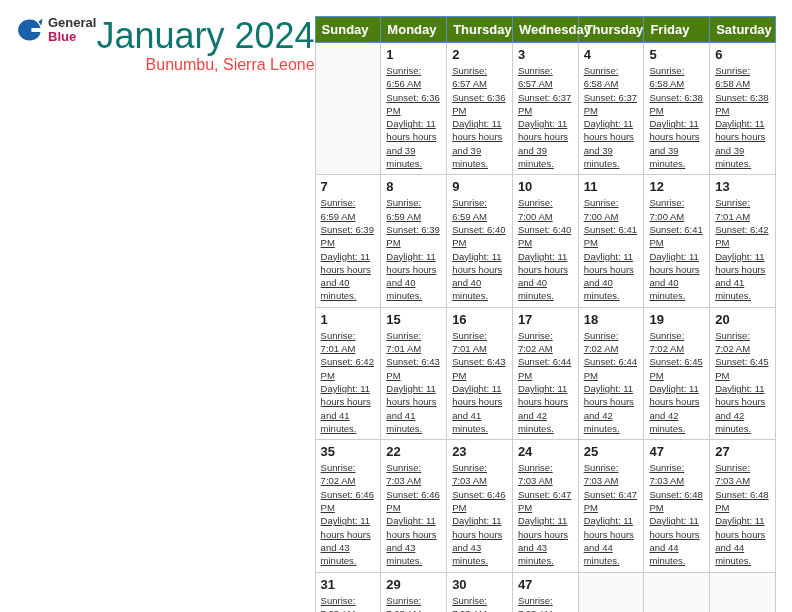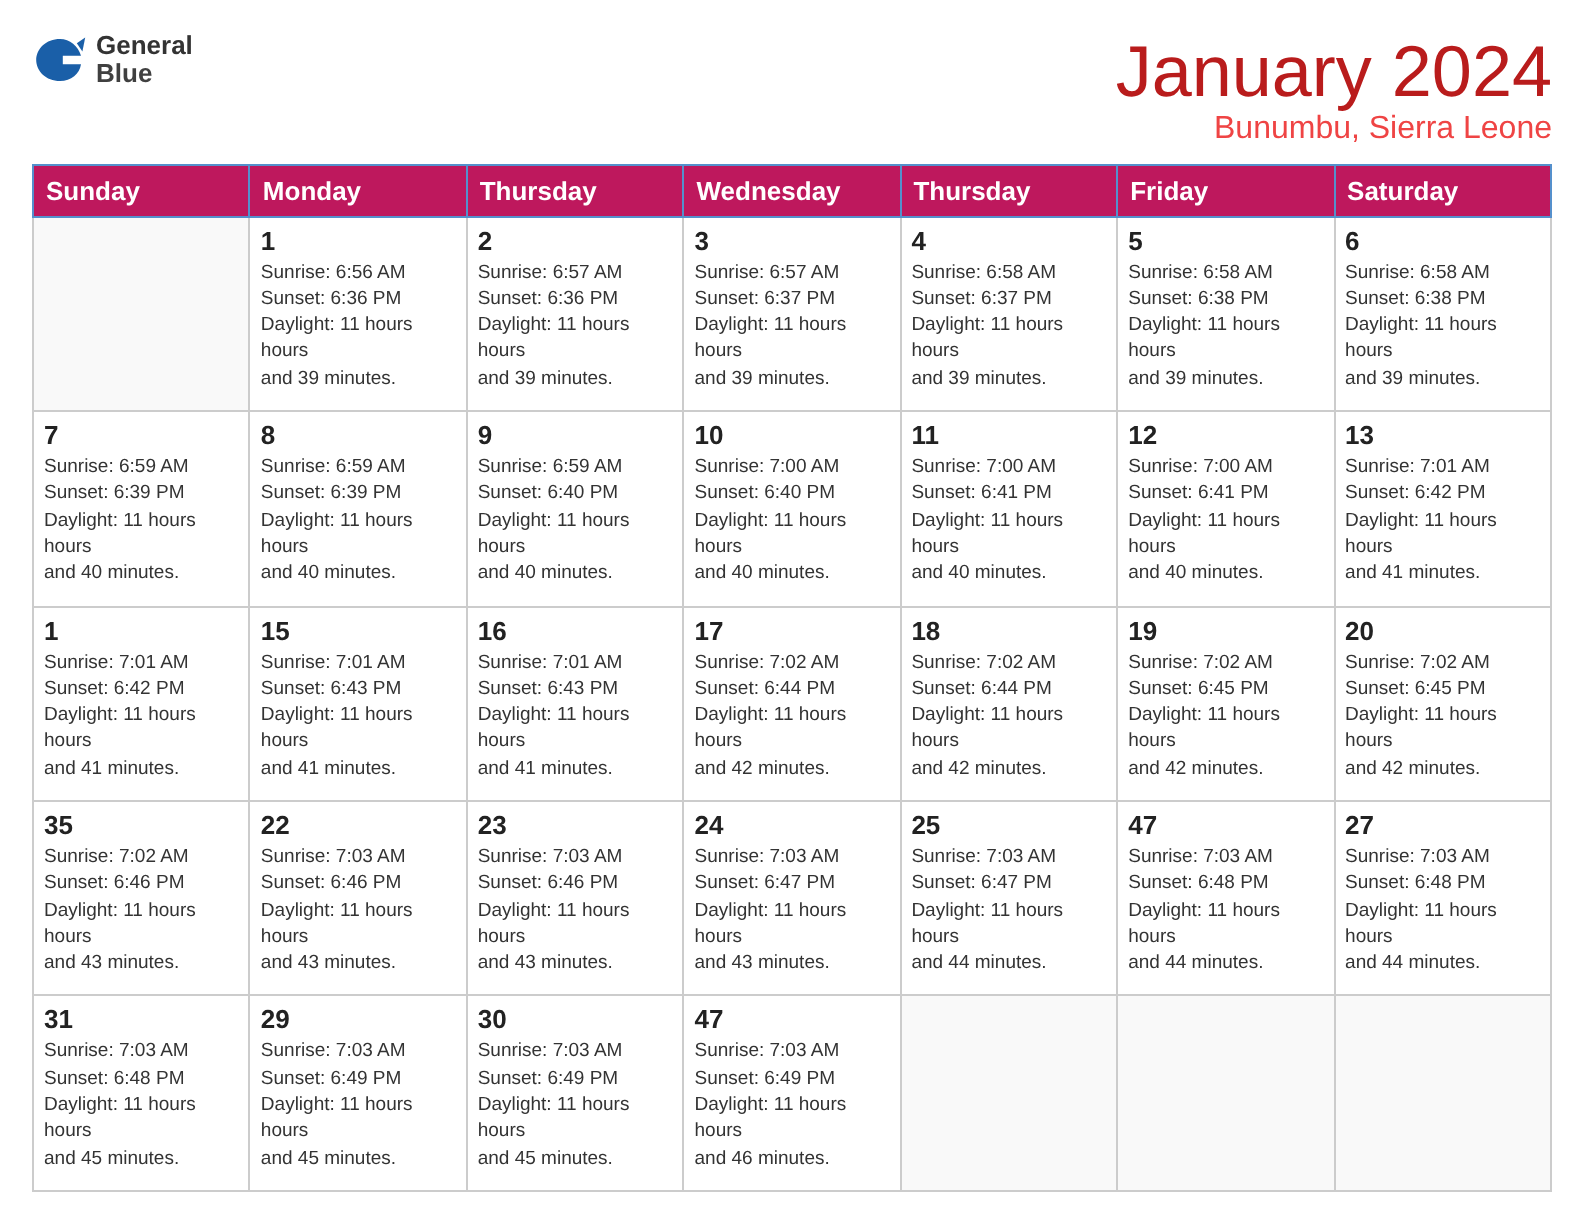--- a/index.html
+++ b/index.html
@@ -8,62 +8,62 @@
       background: #fff;
       width: 792px;
       height: 612px;
       overflow: hidden;
     }
     .page {
       width: 792px;
       height: 612px;
       padding: 16px;
       display: flex;
-      flex-direction: column;
+      flex-direction: row;
       justify-content: space-between;
     }
     .header {
       display: flex;
       justify-content: space-between;
       align-items: flex-start;
       margin-bottom: 8px;
     }
     .logo {
       display: flex;
       align-items: center;
       gap: 4px;
     }
     .logo-general { color: #333; }
-    .logo-blue { color: #404040; }
+    .logo-blue { color: #be185d; }
     .logo-icon {
       width: 28px;
       height: 28px;
     }
     .title-block {
       text-align: right;
     }
     .month-title {
       font-size: 36px;
       font-weight: normal;
-      color: #b91c1c;
+      color: #0f766e;
       line-height: 1.1;
     }
     .location-title {
       font-size: 16px;
       color: #ef4444;
     }
     .calendar {
       flex: 1;
       border: 1px solid #ccc;
       border-collapse: collapse;
       width: 100%;
       table-layout: fixed;
     }
     .calendar th {
-      background-color: #be185d;
+      background-color: #4d7c0f;
       color: #fff;
       text-align: left;
       padding: 5px 6px;
       font-size: 13px;
       font-weight: bold;
       border: 1px solid #5590cc;
     }
     .calendar td {
       border: 1px solid #ccc;
       vertical-align: top;
@@ -76,20 +76,21 @@
       font-size: 13px;
       font-weight: bold;
       color: #222;
       display: block;
       margin-bottom: 2px;
     }
     .day-detail {
       font-size: 9.5px;
       line-height: 1.4;
       color: #333;
+      text-decoration: underline;
     }
     .empty-cell {
       background: #f9f9f9;
     }
     .week-row td {
       height: 86px;
     }
     .last-row td {
       height: 76px;
     }

